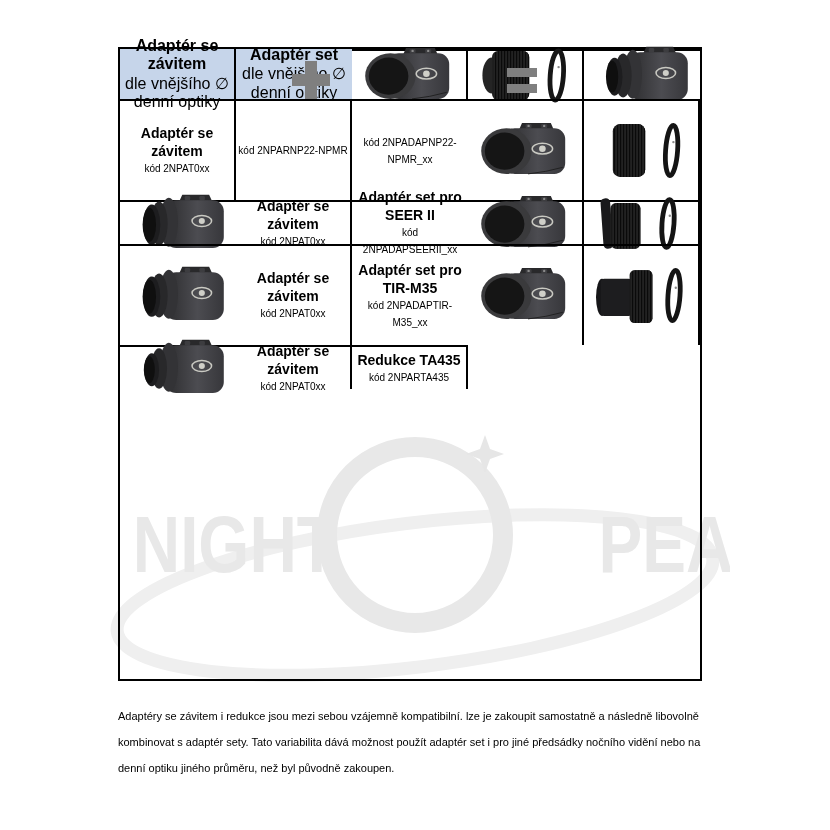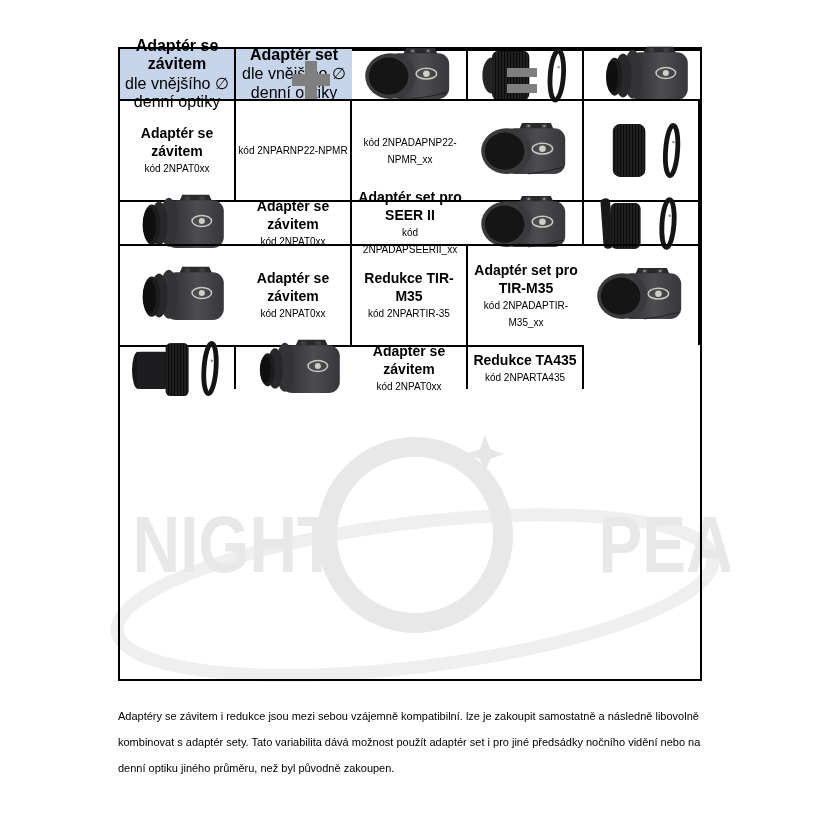--- a/index.html
+++ b/index.html
@@ -218,24 +218,20 @@
         <ellipse cx="48" cy="52" rx="11" ry="28" fill="#0f0f0f"></ellipse>
       <ellipse cx="134" cy="46" rx="16" ry="9" fill="none" stroke="#c9c9c2" stroke-width="2.5"></ellipse>
       <circle cx="134" cy="46" r="5" fill="#cfcfc8"></circle>
     </svg>
   </div>
 
   <div class="cell c1 label">
     <div class="pname">Adaptér se závitem</div>
     <div class="pcode">kód 2NPAT0xx</div>
   </div>
-  <div class="cell c2 label">
-    <div class="pname">Redukce TIR-M35</div>
-    <div class="pcode">kód 2NPARTIR-35</div>
-  </div>
   <div class="cell c3 label">
     <div class="pname">Adaptér set pro TIR-M35</div>
     <div class="pcode">kód 2NPADAPTIR-M35_xx</div>
   </div>
 
   <div class="cell c1 imgcell">
     <svg viewBox="0 0 190 100">
       <path d="M84 18 L90 4 L138 4 L144 18 Z" fill="#29292b"></path>
       <rect x="96" y="6" width="10" height="7" rx="2" fill="#3d3d40"></rect>
         <rect x="122" y="6" width="10" height="7" rx="2" fill="#3d3d40"></rect>

